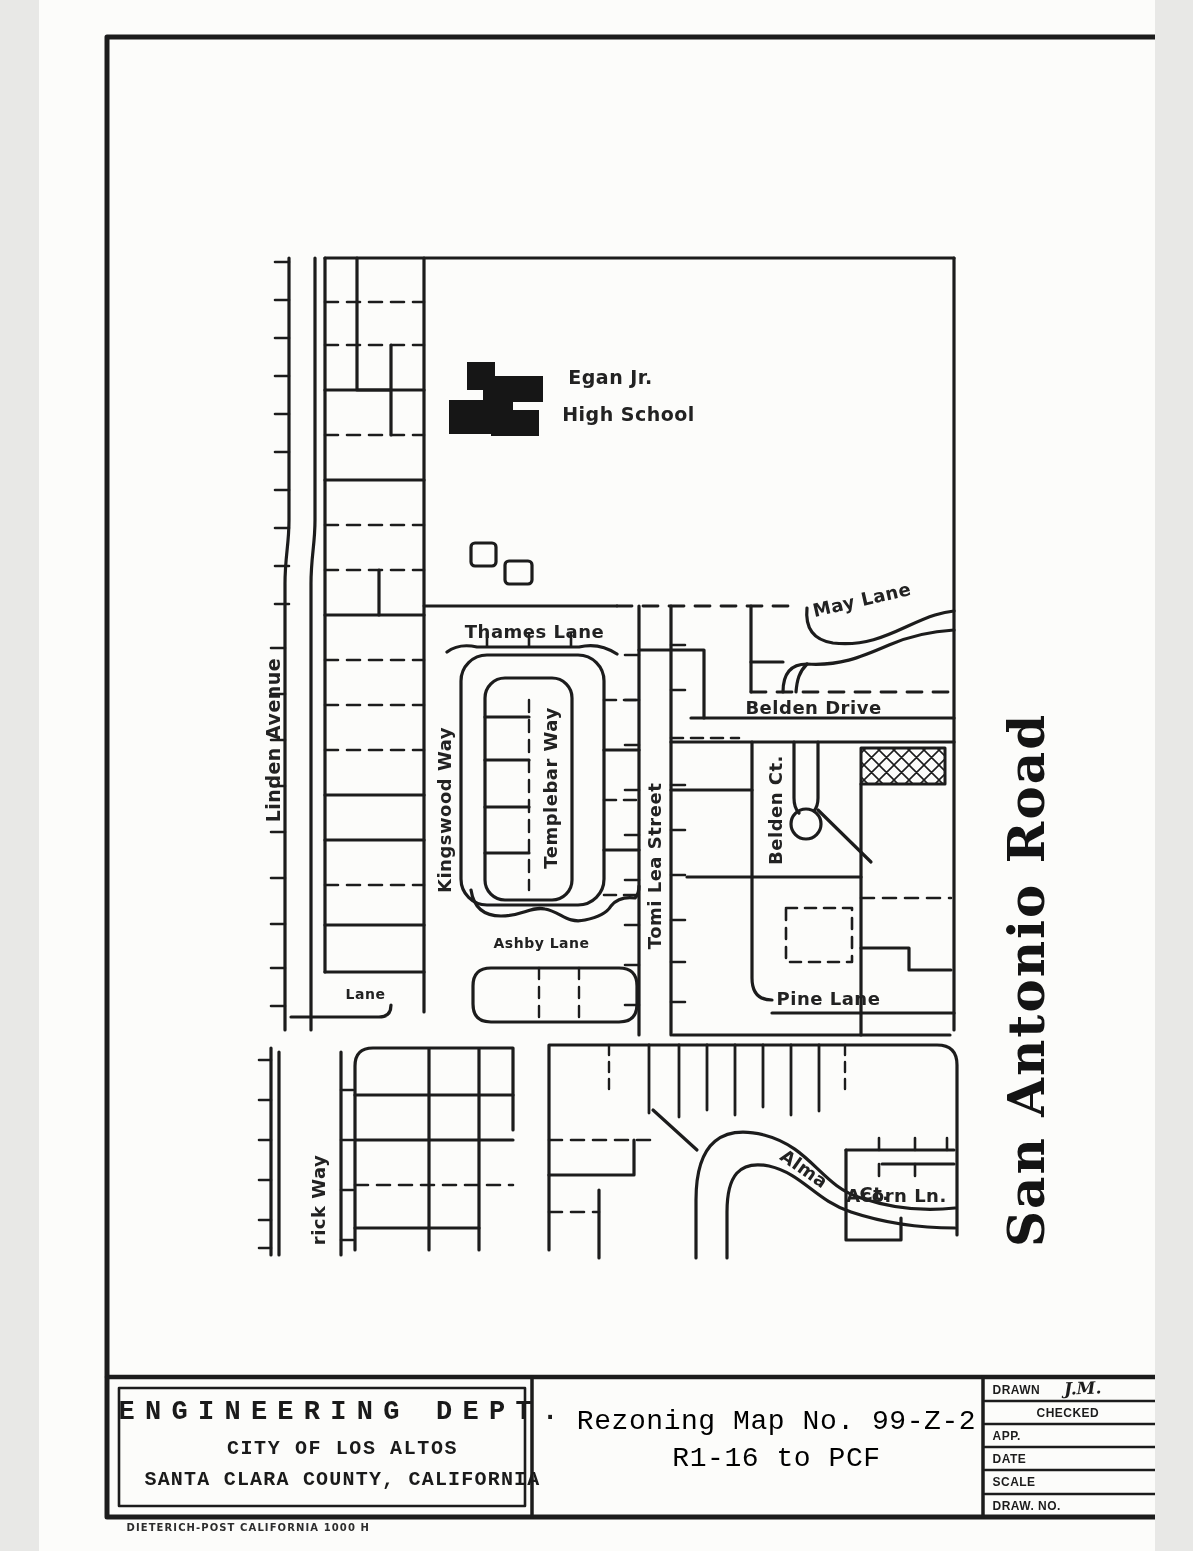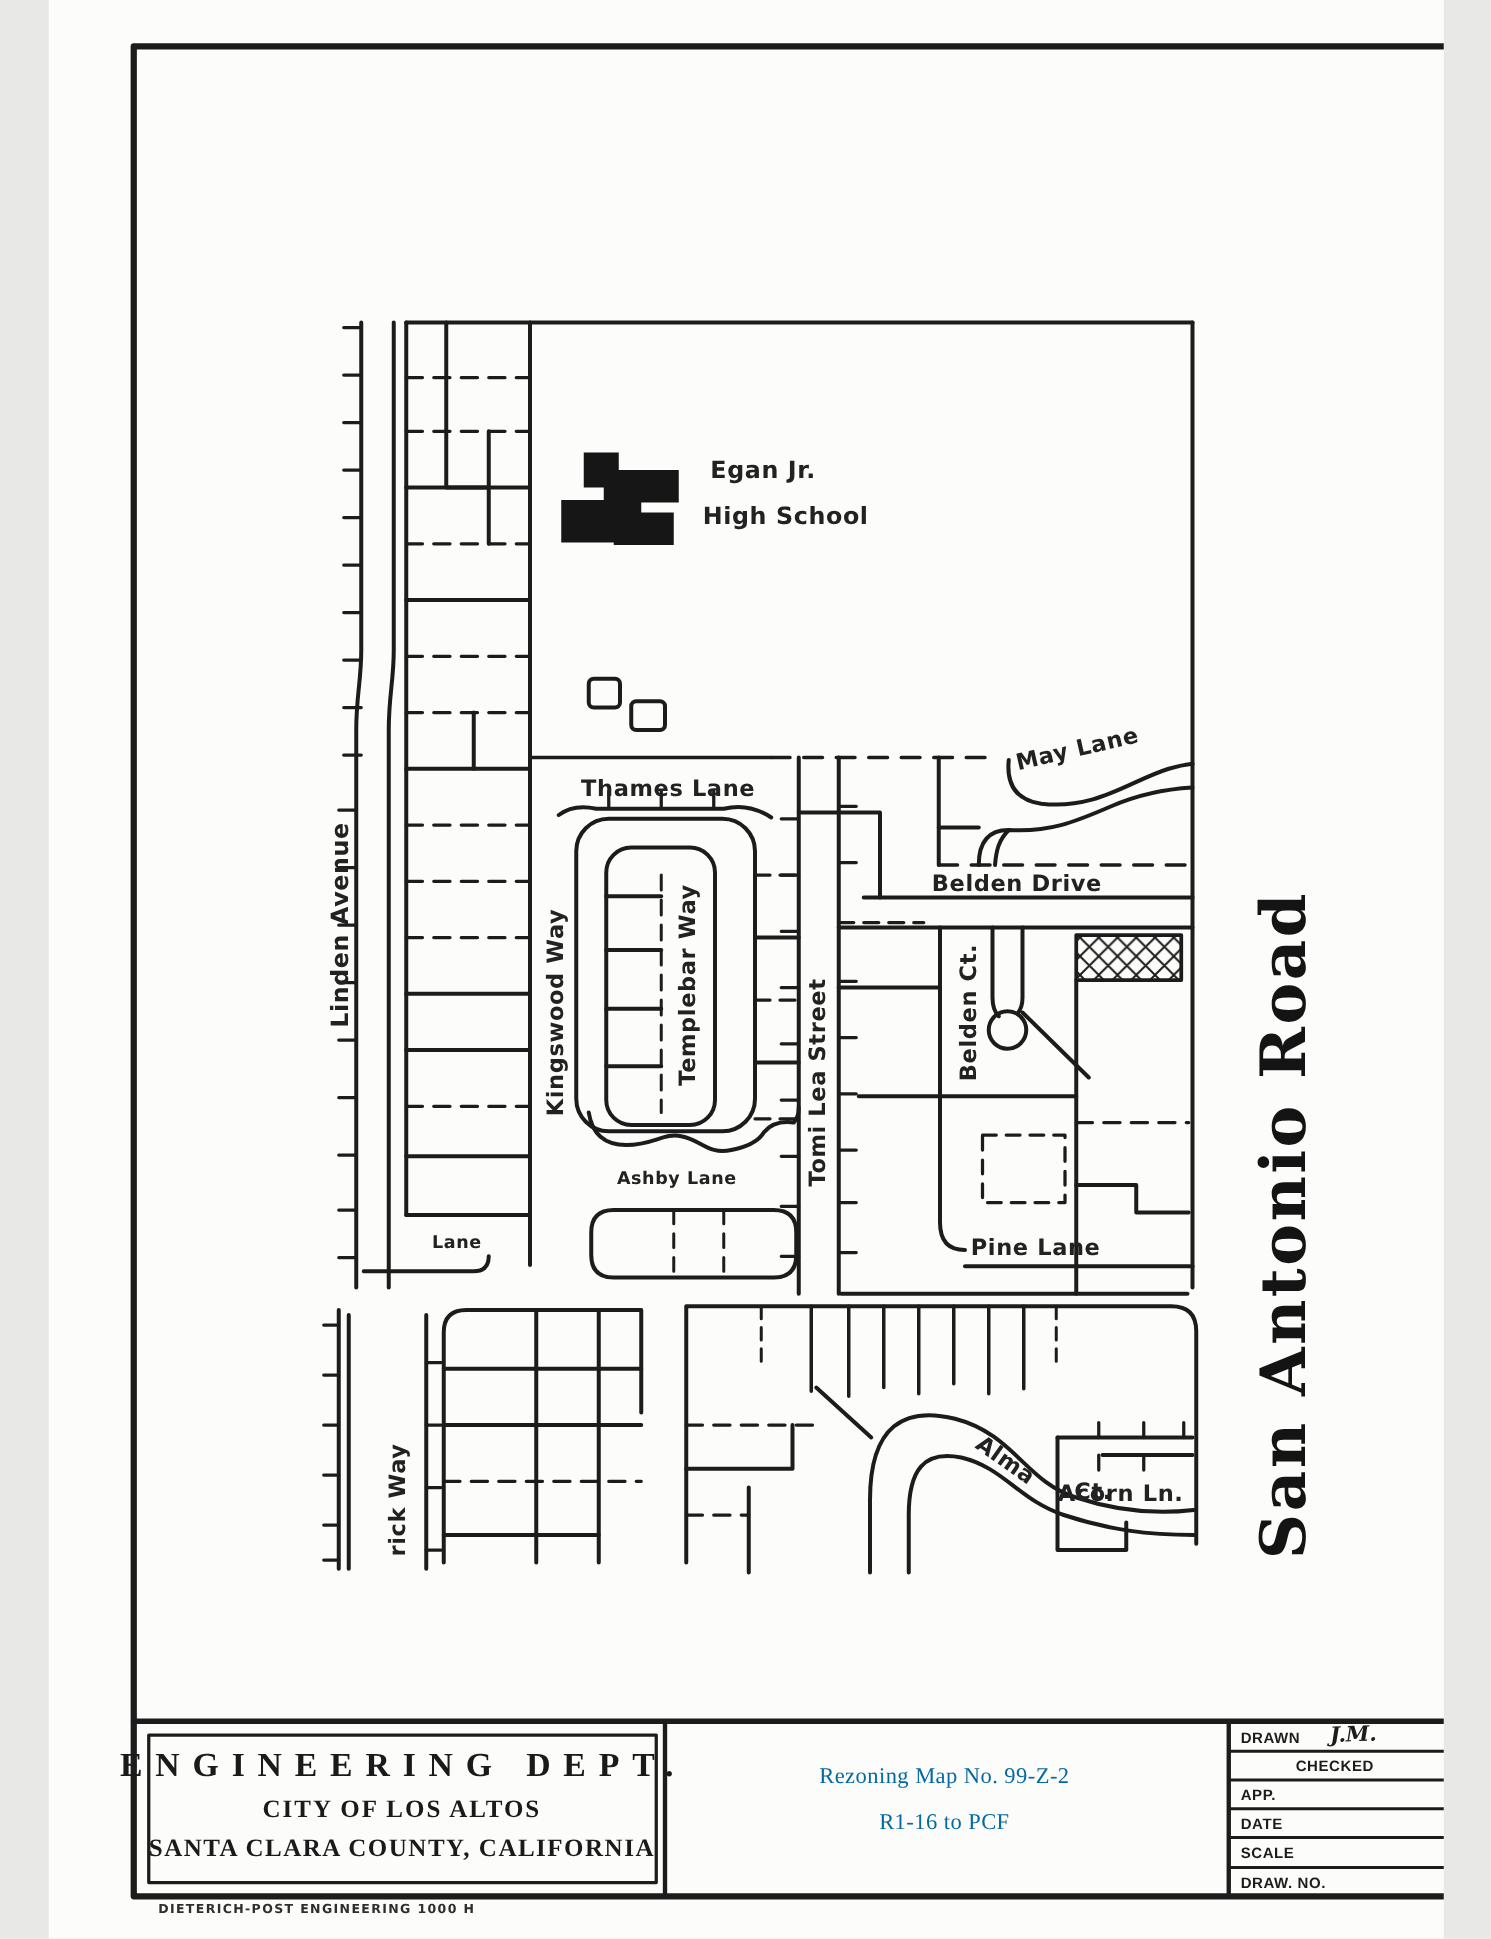--- a/index.html
+++ b/index.html
@@ -12,25 +12,25 @@
     position:absolute;transform:translate(-50%,-50%);white-space:nowrap;
     font-weight:bold;color:#222;font-size:17px;letter-spacing:.5px;line-height:1;
   }
   .lbl.v{transform:translate(-50%,-50%) rotate(-90deg);}
   .lbl.big-road{
     font-family:"DejaVu Serif",serif;font-size:50px;font-weight:bold;
     letter-spacing:2px;color:#141414;
     transform:translate(-50%,-50%) rotate(-90deg);
   }
   .tb-text{position:absolute;transform:translate(-50%,-50%);white-space:nowrap;
-    font-family:Liberation Serif, serif;color:#1a1a1a;}
+    font-family:Liberation Mono, monospace;color:#1a1a1a;margin-left:21px;}
   .dept{font-size:27px;font-weight:bold;letter-spacing:.38em;}
   .city{font-size:20px;font-weight:bold;letter-spacing:.08em;}
   .county{font-size:20px;font-weight:bold;letter-spacing:.06em;}
-  .maptitle{font-size:18px;letter-spacing:.02em;color:#0369a1;}
+  .maptitle{font-size:28px;letter-spacing:.02em;color:#000000;}
   .info-label{position:absolute;font-family:"Liberation Sans",sans-serif;
     font-size:12px;font-weight:bold;letter-spacing:.04em;transform:translateY(-50%);}
   .info-value{position:absolute;font-family:"DejaVu Serif",serif;font-style:italic;
     font-size:17px;font-weight:bold;transform:translateY(-55%) rotate(-2deg);}
   .footer-note{position:absolute;font-size:10px;font-weight:bold;letter-spacing:1.1px;
     color:#2e2e2e;font-family:"DejaVu Sans",sans-serif;}
 </style>
 </head>
 <body>
 
@@ -212,15 +212,15 @@
         <span class="info-label" style="left:954px;top:1482px;">SCALE</span>
         <span class="info-value" style="left:1035px;top:1482px;"></span>
       </div>
       <div>
         <span class="info-label" style="left:954px;top:1506px;">DRAW. NO.</span>
         <span class="info-value" style="left:1035px;top:1506px;"></span>
       </div>
     </div>
   </div>
 
-  <div class="footer-note" style="left:88px;top:1522px;">DIETERICH-POST ENGINEERING 1000 H</div>
+  <div class="footer-note" style="left:88px;top:1522px;">DIETERICH-POST CALIFORNIA 1000 H</div>
 
 </div>
 
 </body></html>

